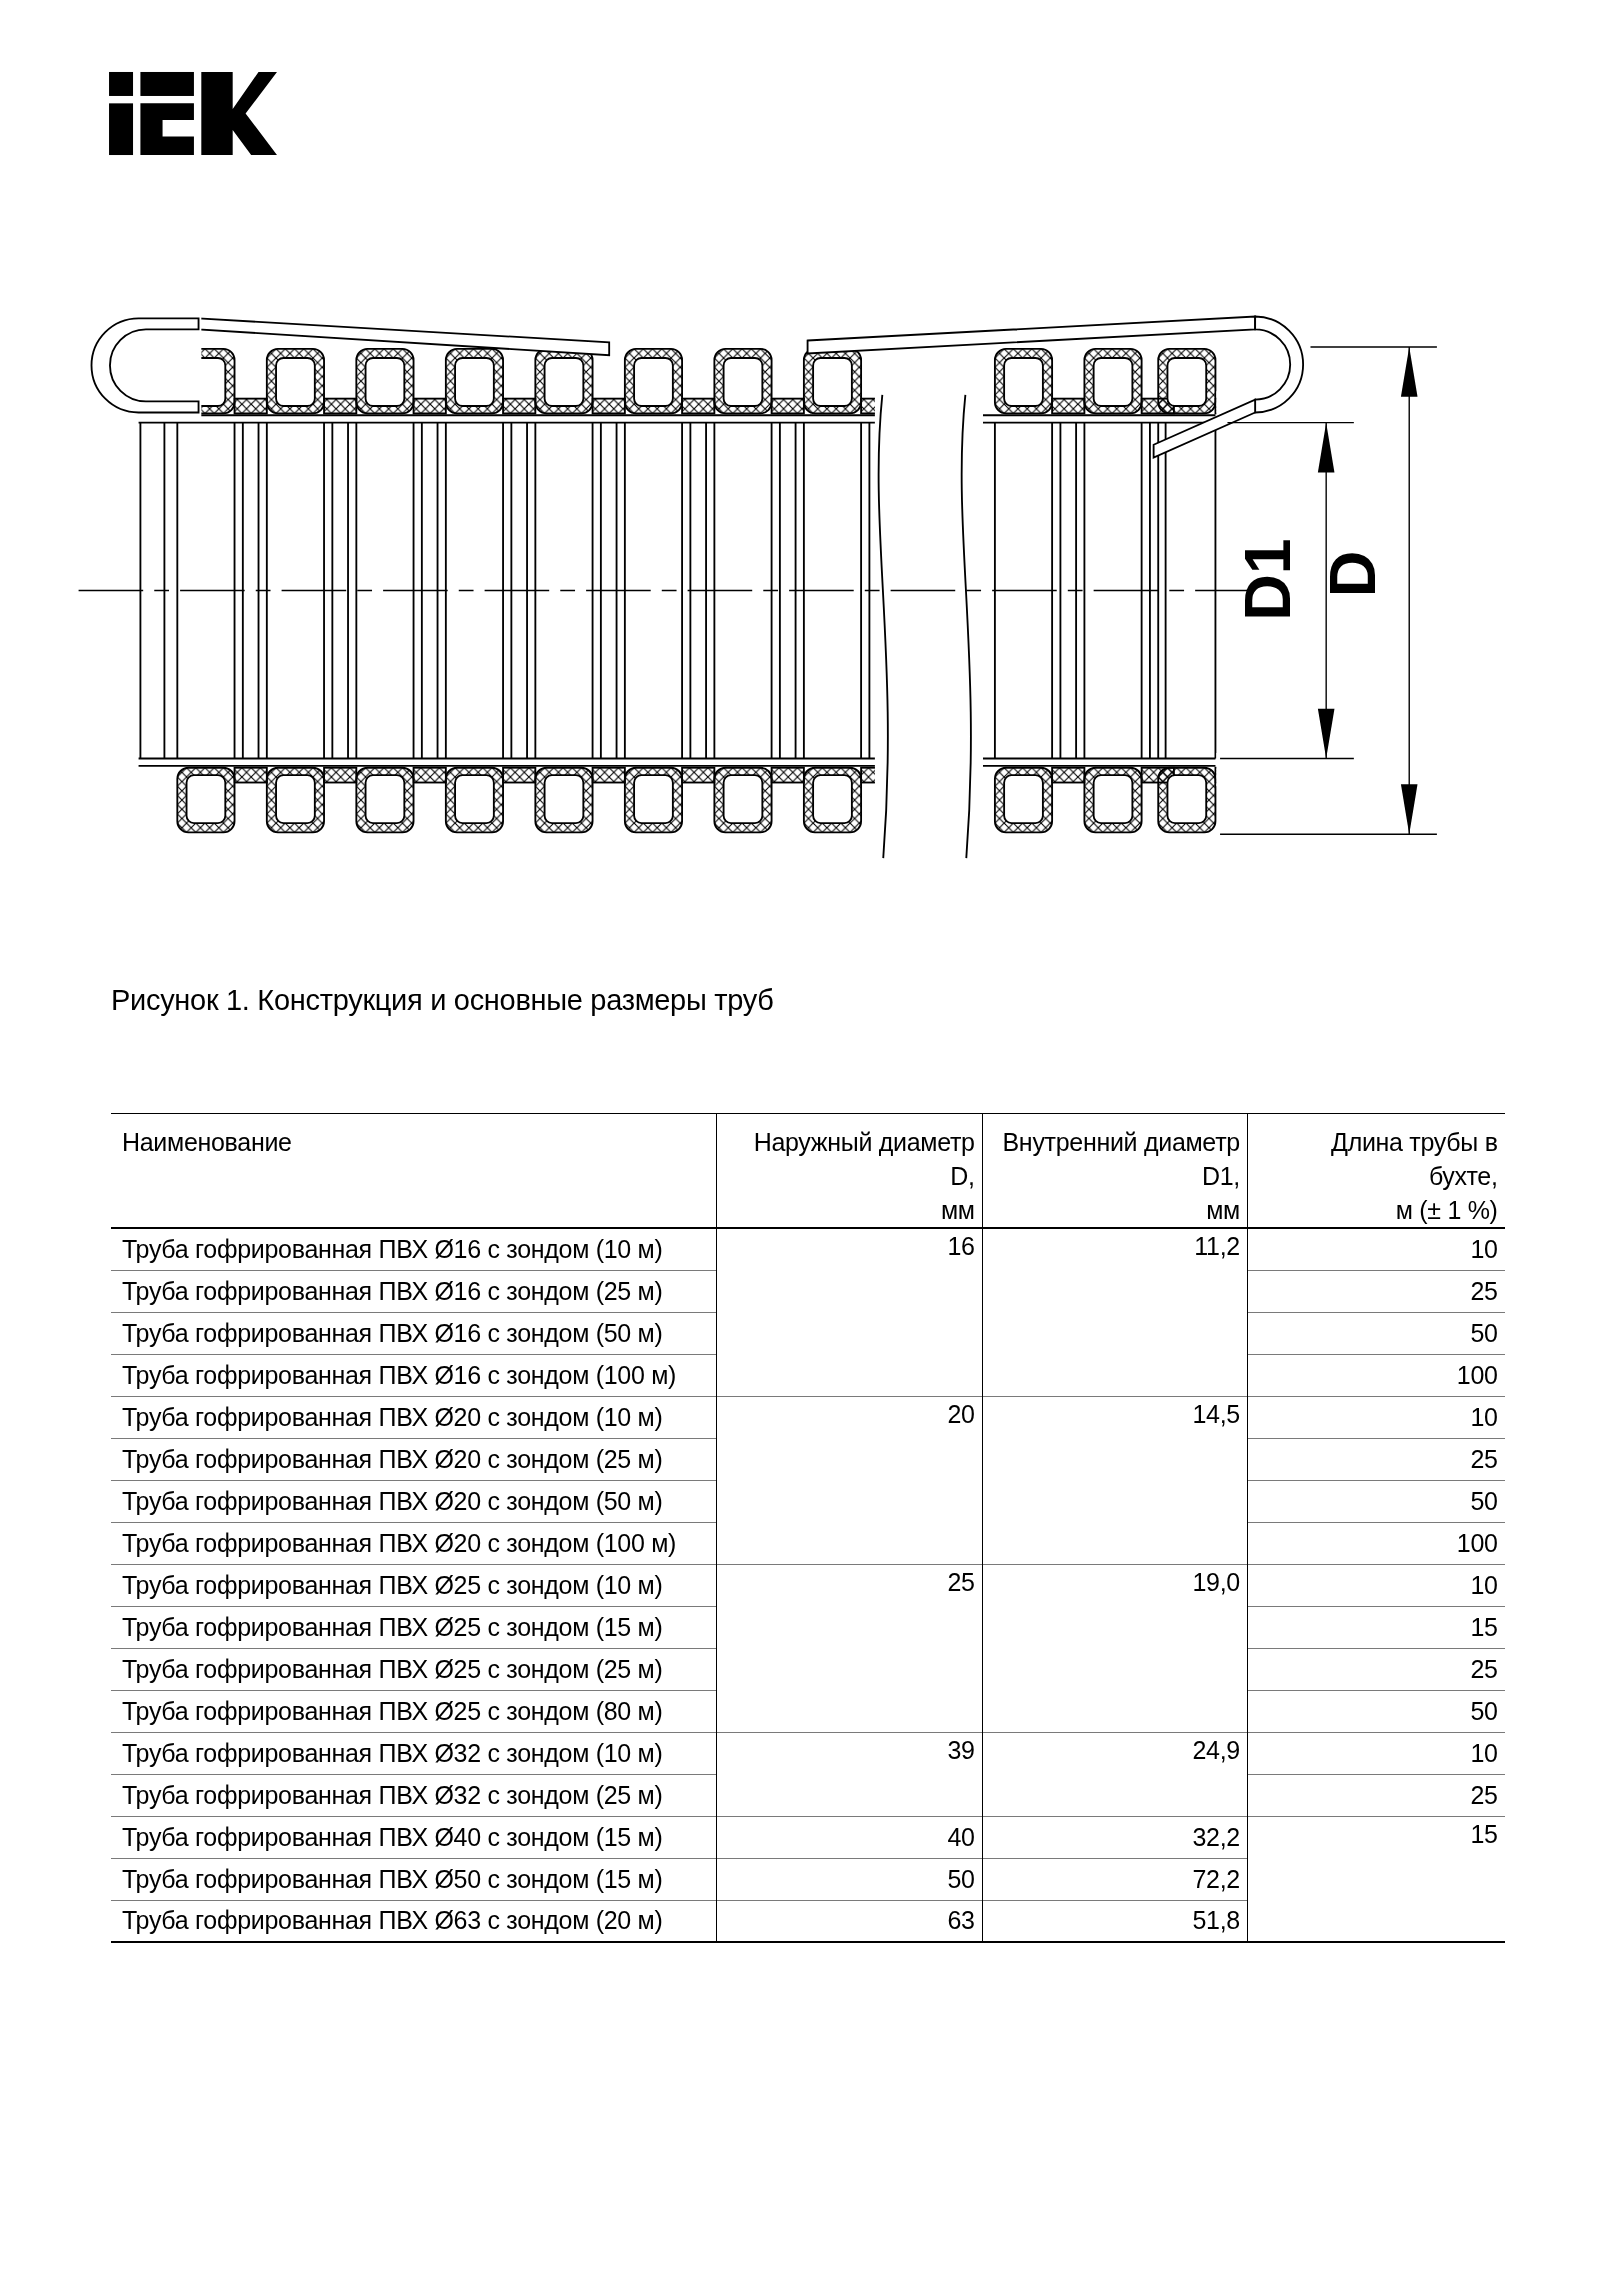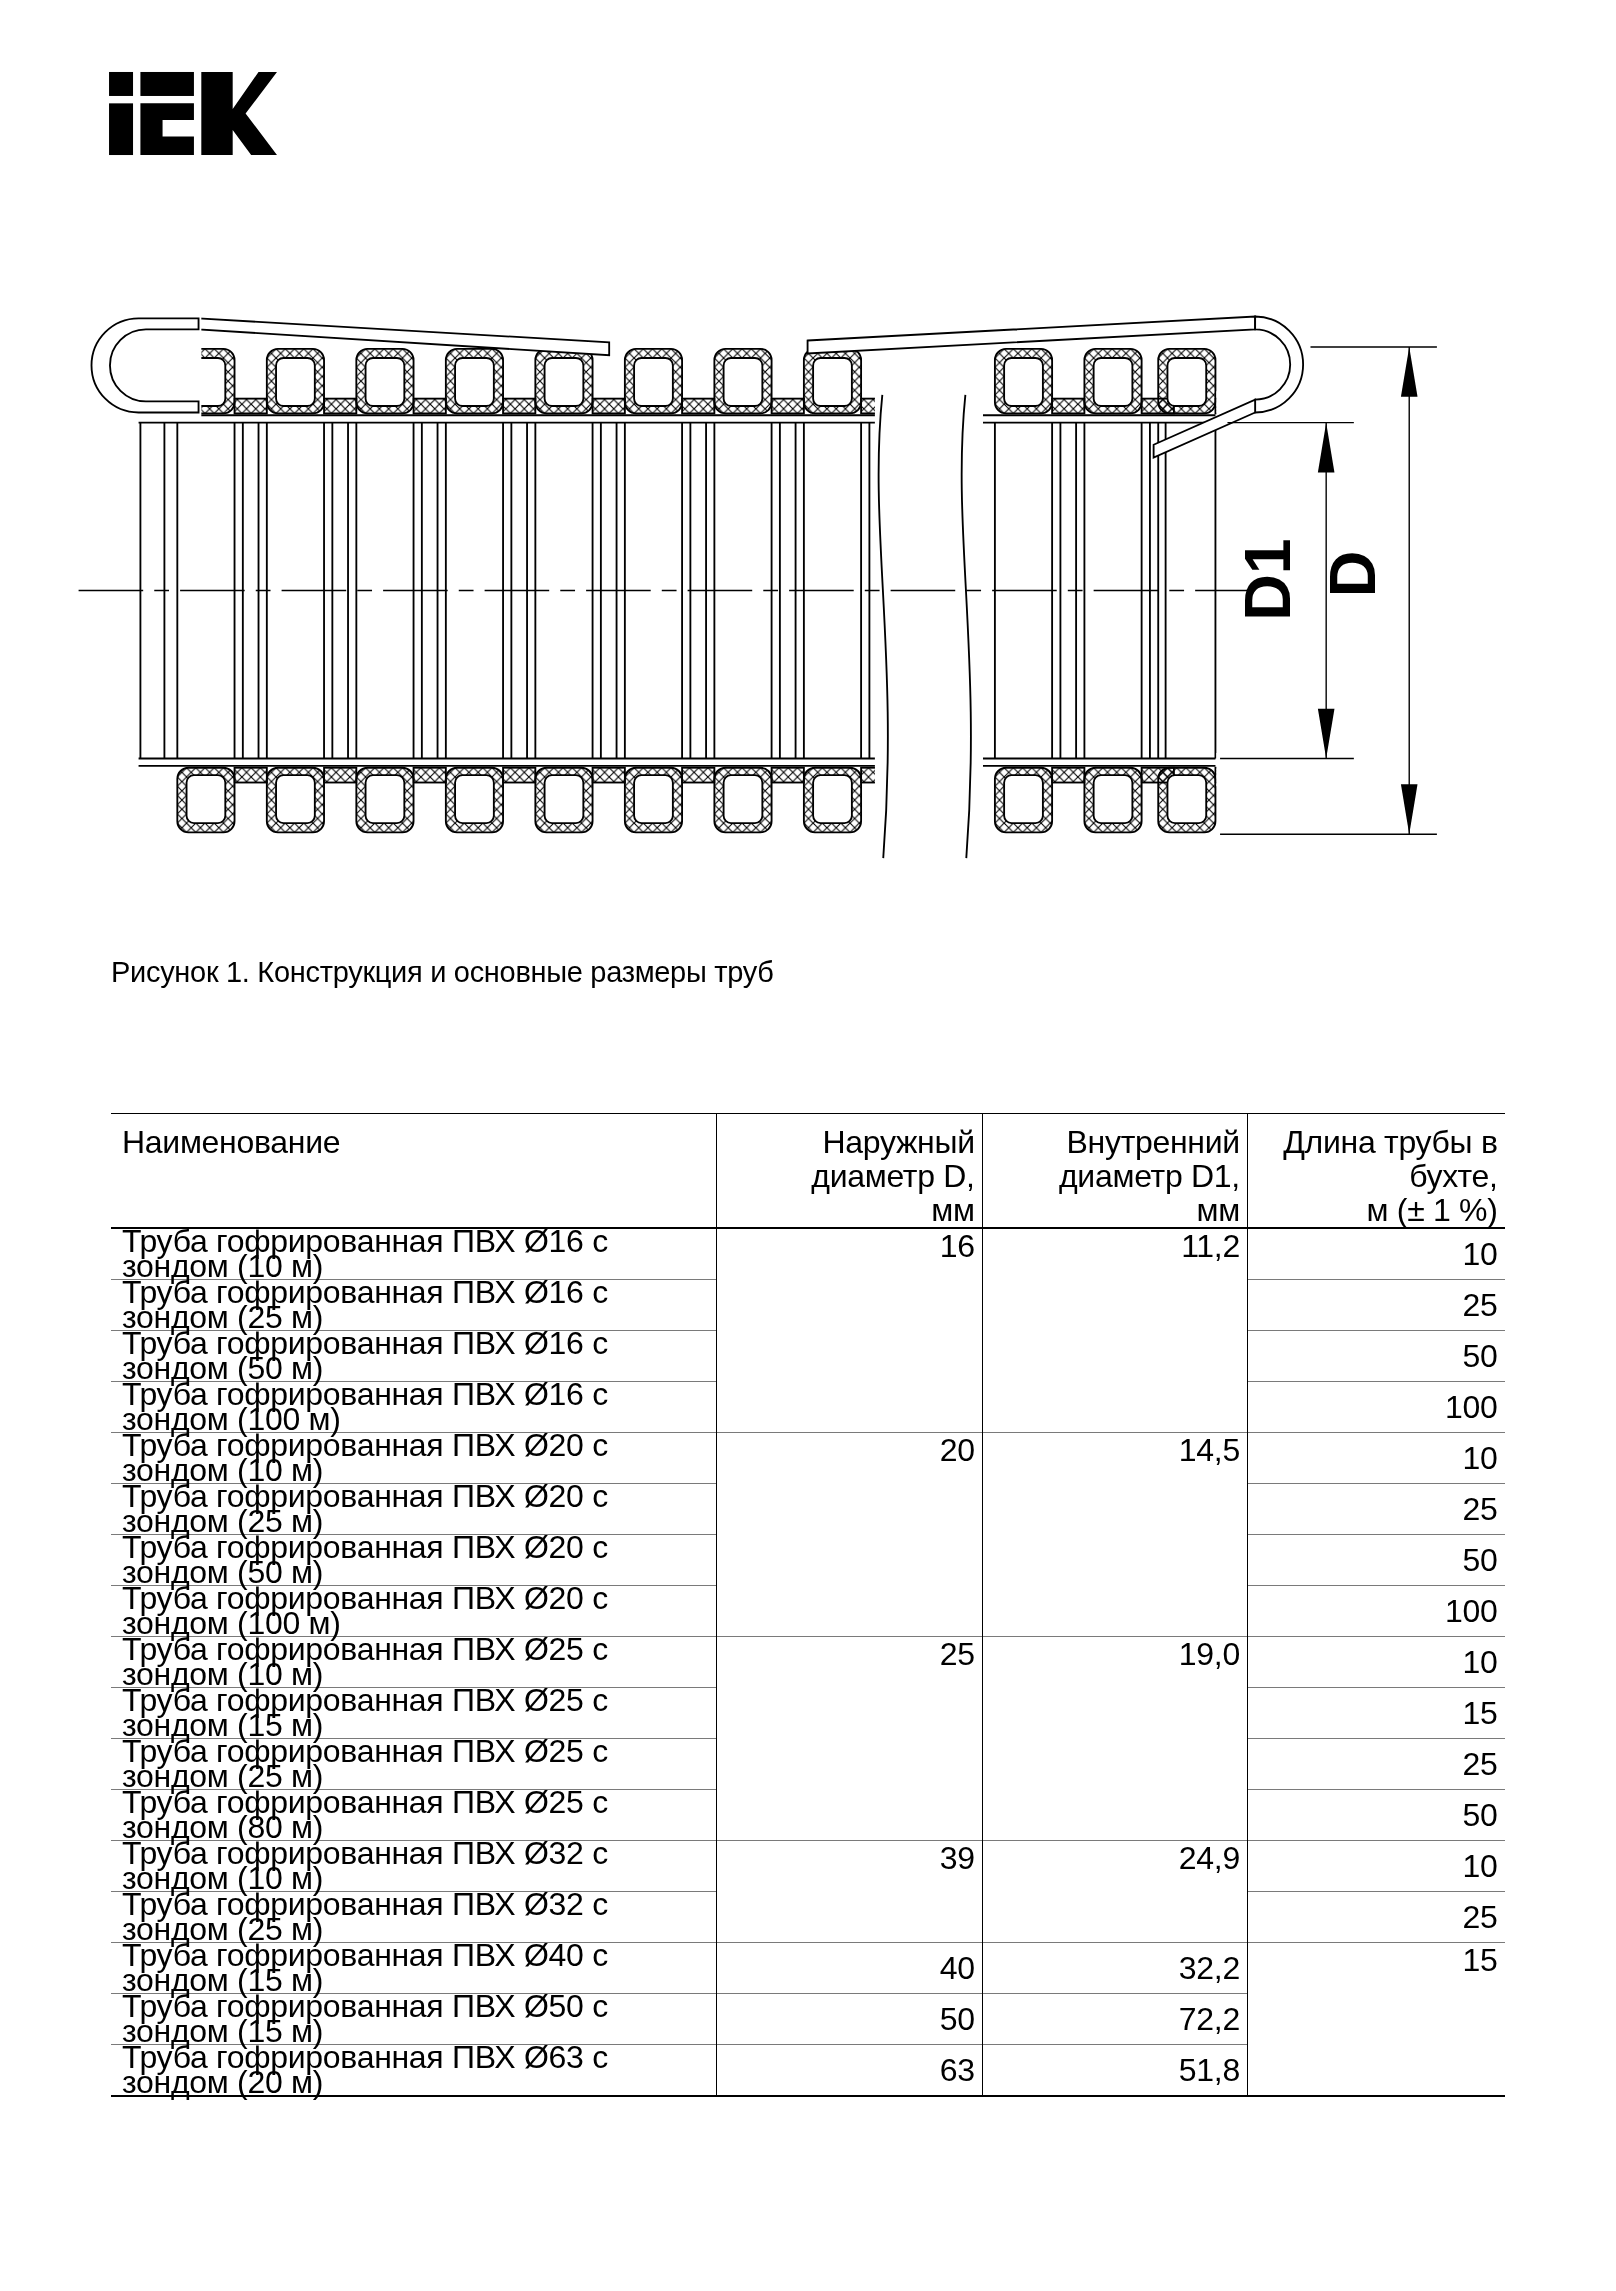--- a/index.html
+++ b/index.html
@@ -8,25 +8,25 @@
   svg text{font-family:"Liberation Sans",sans-serif;}
   .drawing{position:absolute;left:0;top:0;}
   .hatch-ring{fill:url(#hatch);stroke:#000;stroke-width:2;}
   .inner{fill:#fff;stroke:#000;stroke-width:2;}
   .ln{stroke:#000;stroke-width:2;fill:none;}
   .thin{stroke:#000;stroke-width:1.5;fill:none;}
   .wht{fill:#fff;stroke:none;}
   .tape{fill:#fff;stroke:#000;stroke-width:2;}
   .cl{stroke:#000;stroke-width:1.6;stroke-dasharray:70 12 16 12;fill:none;}
   .dimtxt{font-size:70px;font-weight:bold;fill:#000;}
-  .caption{position:absolute;left:111px;top:956px;font-size:29px;letter-spacing:-0.3px;}
+  .caption{position:absolute;left:111px;top:984px;font-size:29px;letter-spacing:-0.3px;}
   table.dims{position:absolute;left:111px;top:1113px;width:1394px;
              border-collapse:collapse;table-layout:fixed;
              border-top:1.8px solid #000;border-bottom:2.8px solid #000;
-             font-size:32px;letter-spacing:-0.3px;}
+             font-size:25px;letter-spacing:-0.3px;}
   table.dims th{font-weight:normal;text-align:left;vertical-align:top;
                 padding:11px 7.4px 0 11px;height:85px;box-sizing:border-box;
                 border-bottom:2.8px solid #000;white-space:pre-line;line-height:34px;}
   table.dims td{height:42px;box-sizing:border-box;padding:0 7.4px 0 11px;
                 border-top:1.8px solid #7a7a7a;vertical-align:middle;line-height:25px;}
   table.dims .c2,table.dims .c3,table.dims .c4{border-left:1.8px solid #000;text-align:right;}
   table.dims td.vtop{vertical-align:top;padding-top:5px;}
 </style>
 </head>
 <body>

